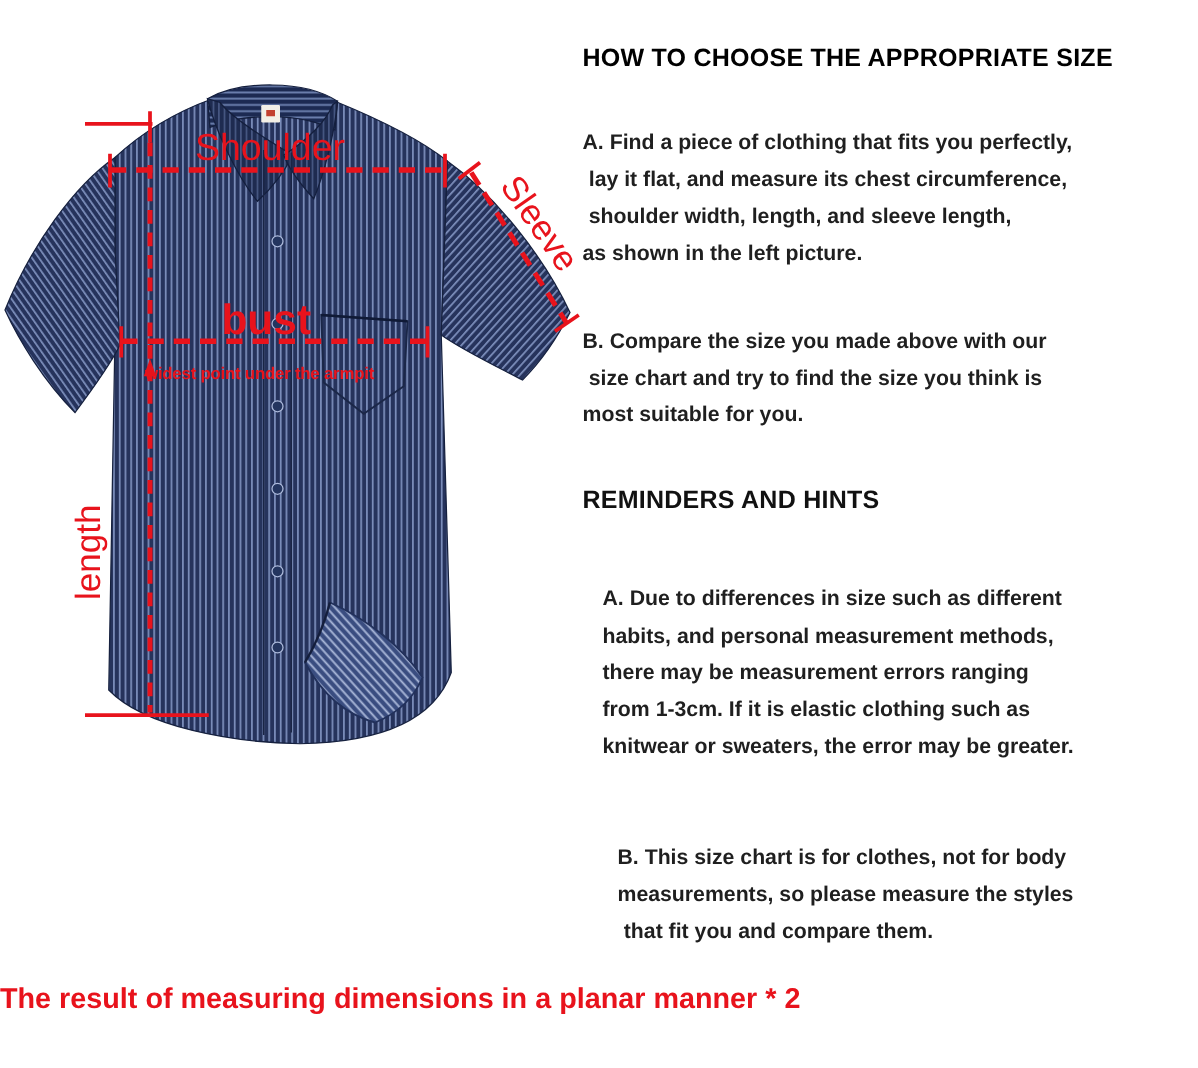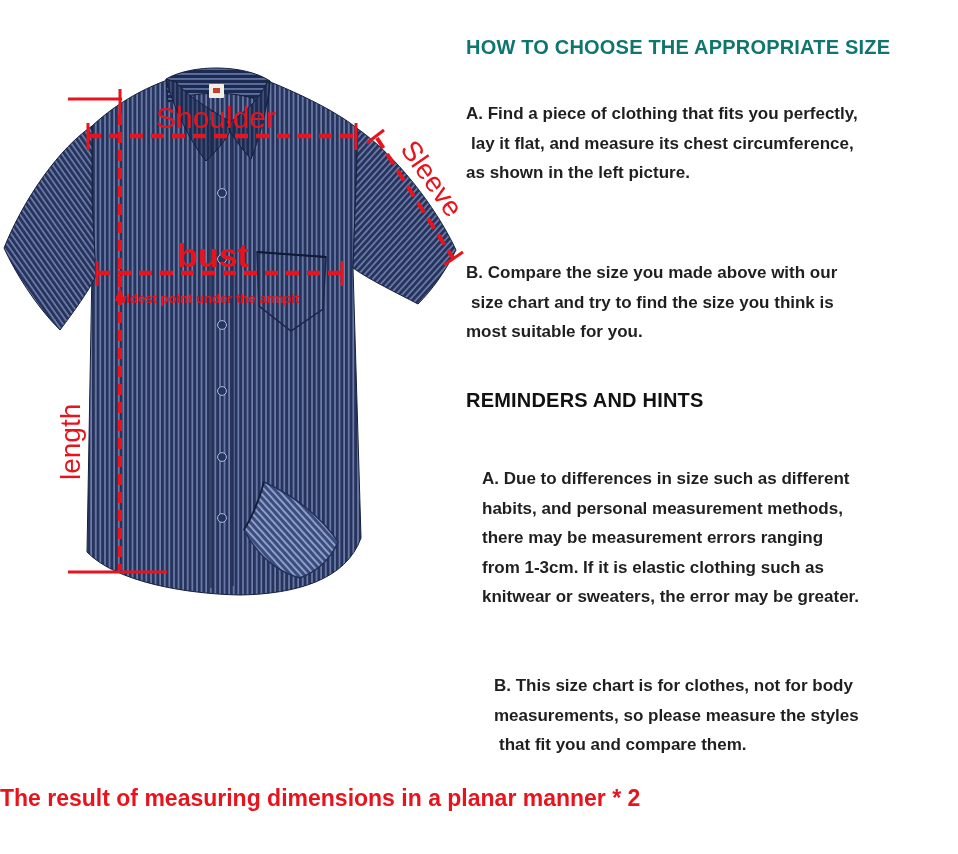--- a/index.html
+++ b/index.html
@@ -4,21 +4,21 @@
 <style>
   html,body{margin:0;padding:0;background:#ffffff;}
   .canvas{
     position:relative;width:958px;height:854px;background:#ffffff;
     font-family:"Liberation Sans",sans-serif;overflow:hidden;
   }
   .shirt-wrap{position:absolute;left:0;top:0;width:470px;height:620px;}
   .shirt-wrap svg{display:block;width:470px;height:620px;}
   .h-main{
     position:absolute;left:466px;top:36px;width:480px;
-    font-size:20px;font-weight:700;color:#0f766e;letter-spacing:.2px;white-space:nowrap;
+    font-size:20px;font-weight:700;color:#000000;letter-spacing:.2px;white-space:nowrap;
   }
   .para{position:absolute;left:466px;width:486px;font-size:17px;line-height:29.5px;color:#1f1f1f;font-weight:bold;}
   .p-a{top:99px;}
   .p-b{top:258px;}
   .h-rem{
     position:absolute;left:466px;top:389px;
     font-size:20px;font-weight:700;color:#111;letter-spacing:.2px;white-space:nowrap;
   }
   .p-c{top:464px;margin-left:16px;}
   .p-d{top:671px;margin-left:28px;}
@@ -131,20 +131,21 @@
       <text class="red-text" x="116" y="303" font-size="13.5" font-weight="700" letter-spacing="-0.2">widest point under the armpit</text>
       <text class="red-text" transform="translate(80,480) rotate(-90)" font-size="28">length</text>
     </svg>
   </div>
 
   <div class="h-main">HOW TO CHOOSE THE APPROPRIATE SIZE</div>
 
   <div class="para p-a">
     <div class="ln">A. Find a piece of clothing that fits you perfectly,</div>
     <div class="ln ind">lay it flat, and measure its chest circumference,</div>
+    <div class="ln ind">shoulder width, length, and sleeve length,</div>
     <div class="ln">as shown in the left picture.</div>
   </div>
 
   <div class="para p-b">
     <div class="ln">B. Compare the size you made above with our</div>
     <div class="ln ind">size chart and try to find the size you think is</div>
     <div class="ln">most suitable for you.</div>
   </div>
 
   <div class="h-rem">REMINDERS AND HINTS</div>

